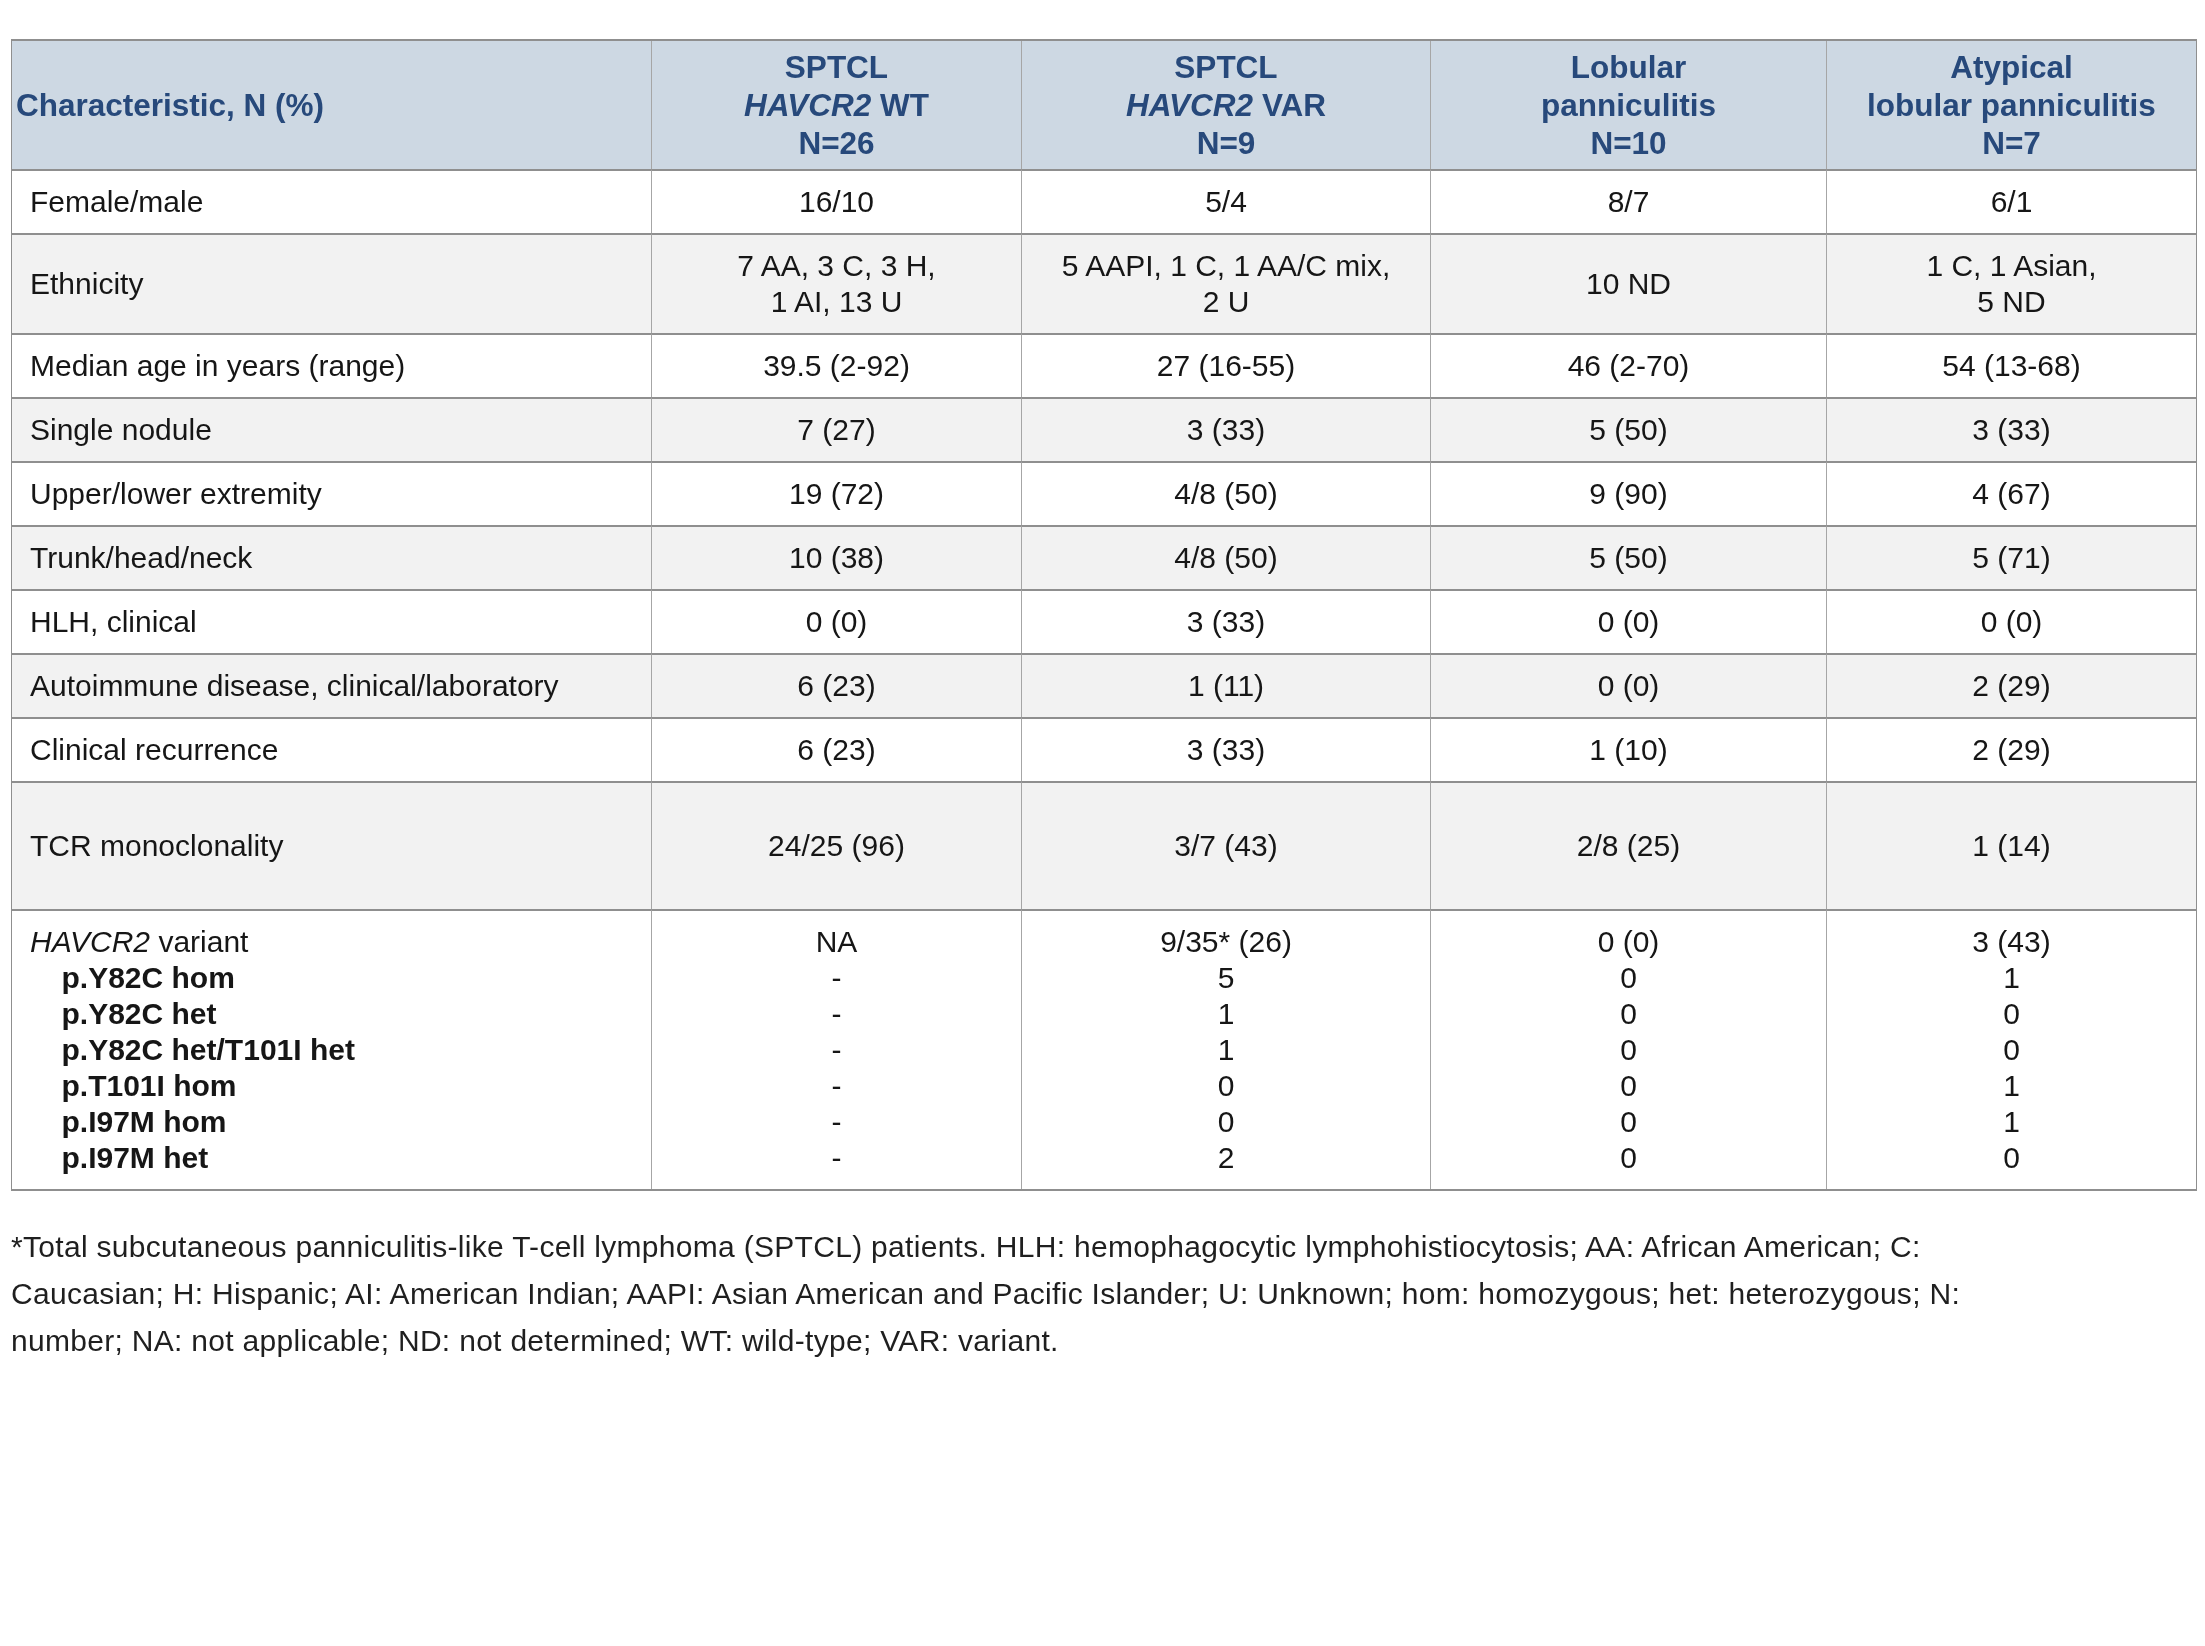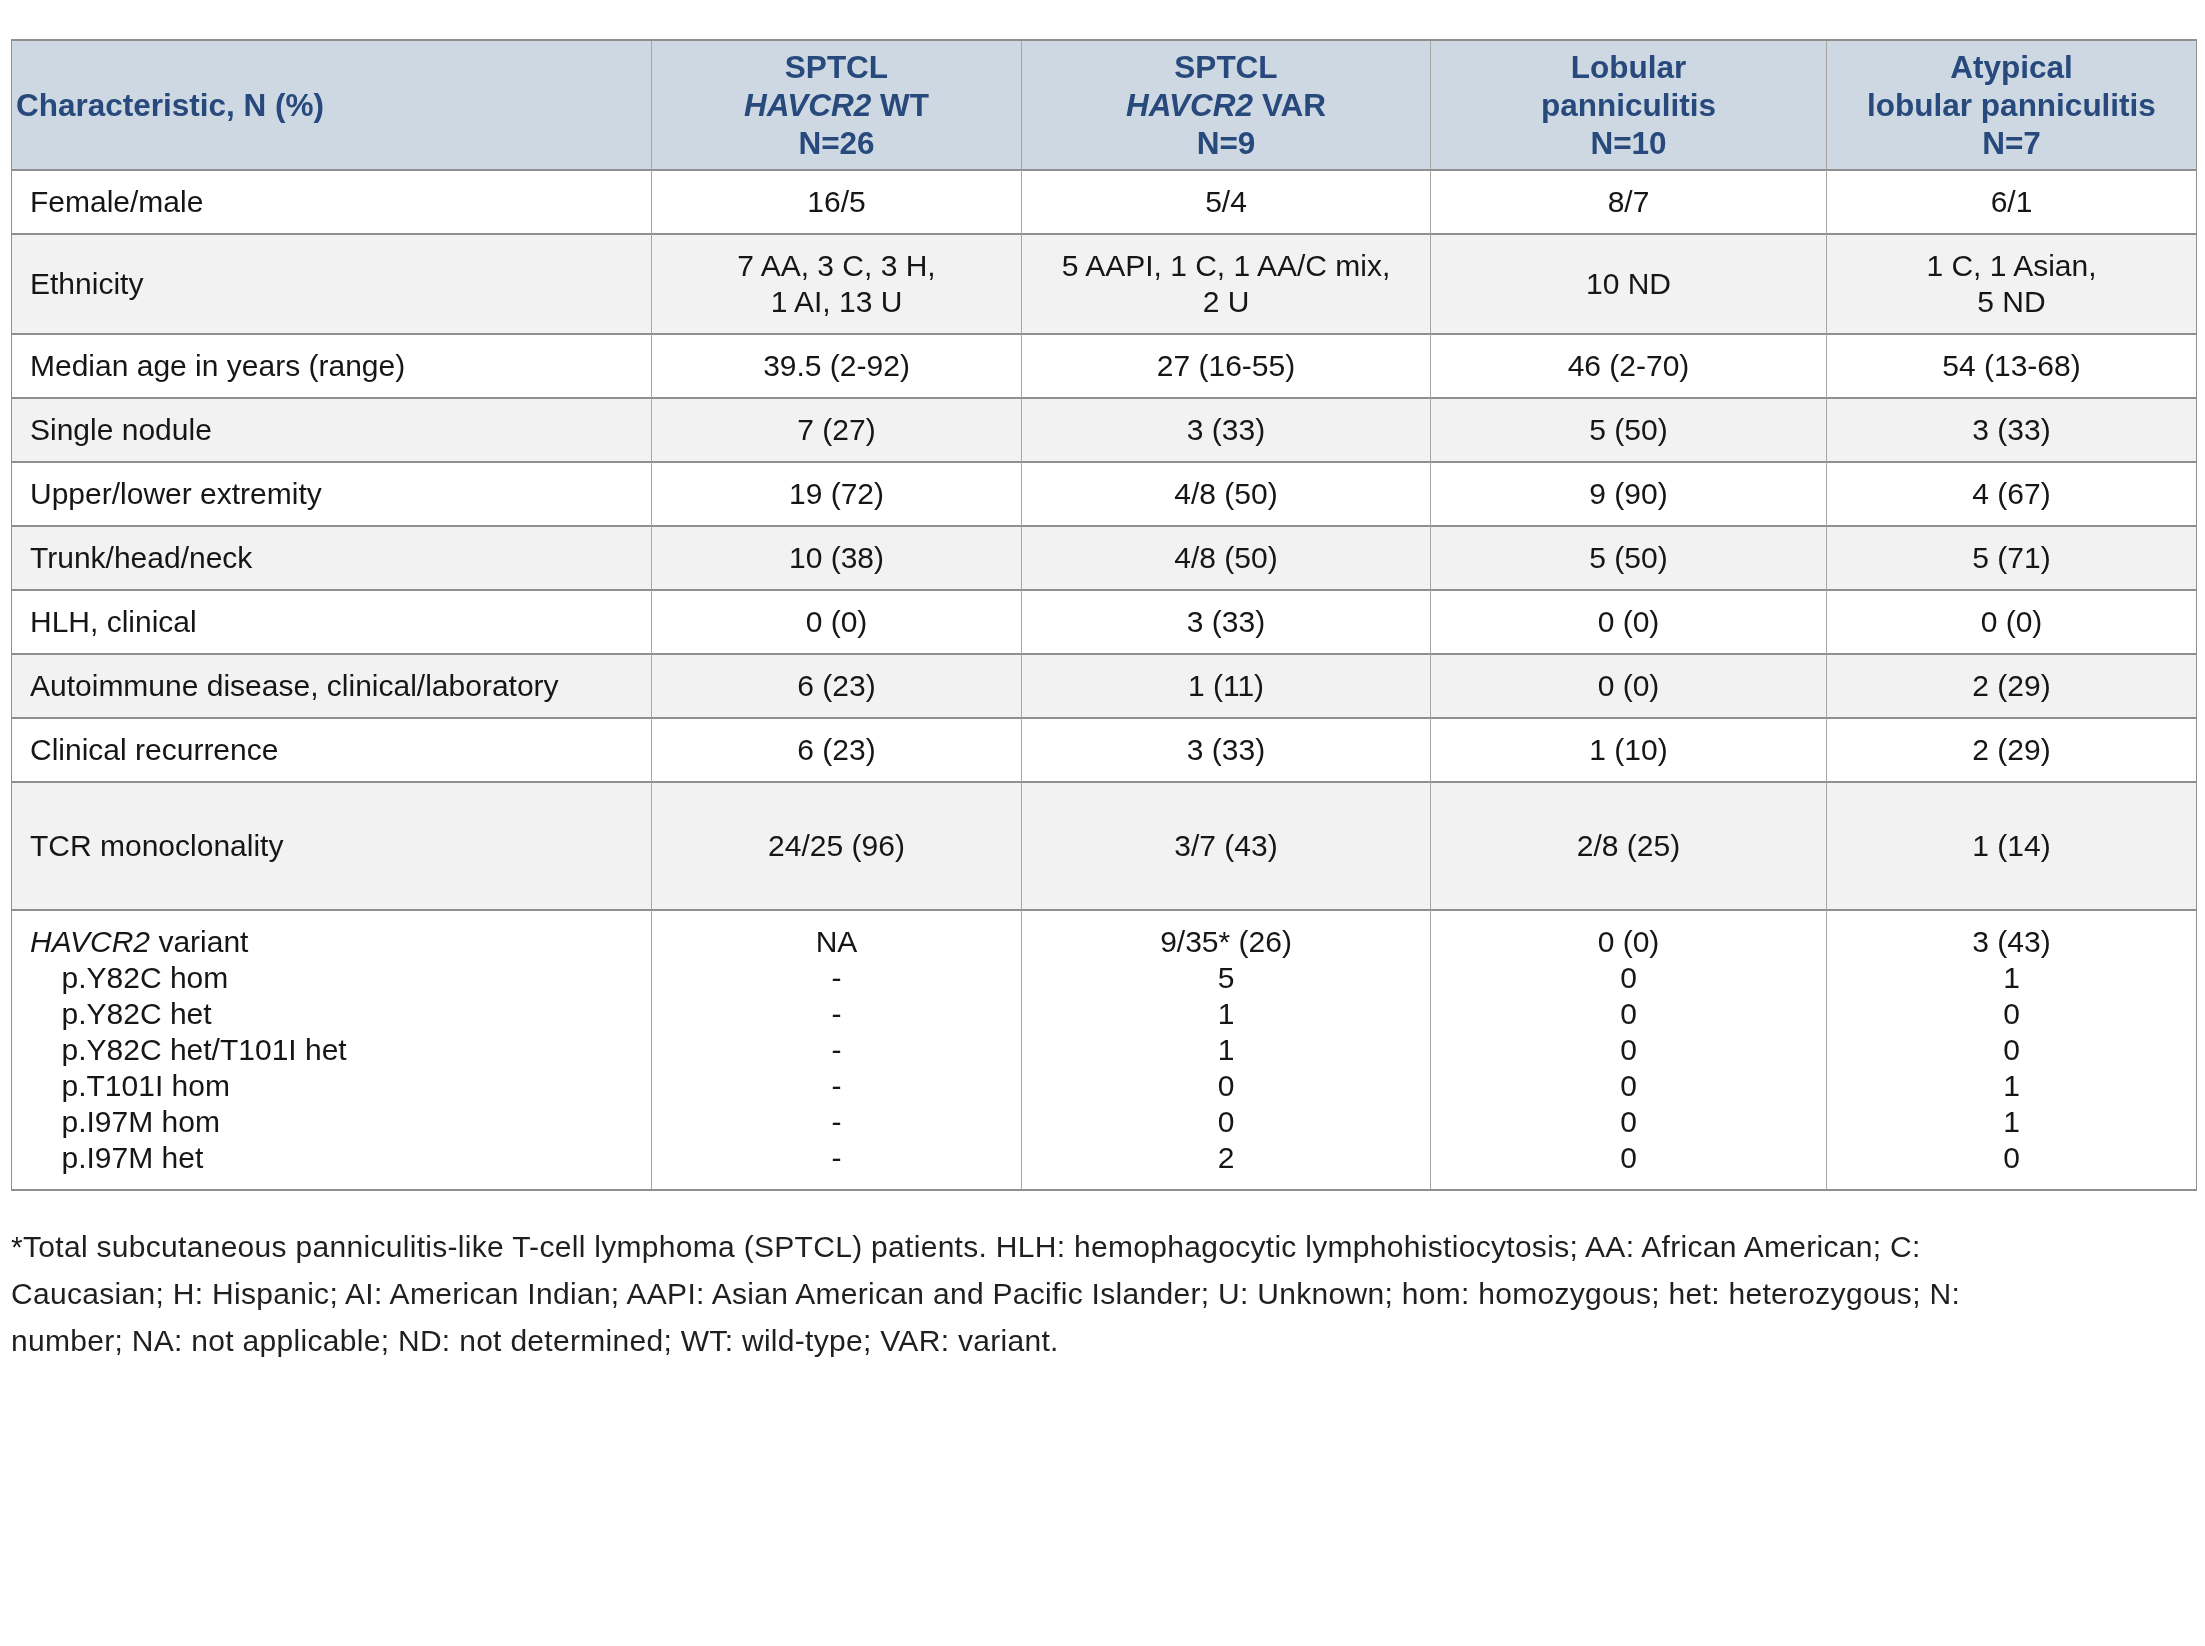--- a/index.html
+++ b/index.html
@@ -37,21 +37,21 @@
     padding:13px 5.5px;background:#ffffff;
     border-top:2.1px solid var(--border-h);
   }
   tbody td.label{text-align:left;padding-left:18px;padding-right:9.6px;}
   tbody tr:nth-child(even) td{background:var(--stripe);}
   
   tbody tr:nth-child(10) td{padding-top:45px;padding-bottom:45px;}
   tbody tr:nth-child(13) td{line-height:38px;padding-top:8.2px;padding-bottom:22px;}
   tbody tr:nth-child(14) td{padding-top:38px;padding-bottom:38px;}
   .line{white-space:nowrap;}
-  .line.indent{padding-left:31.5px;}
+  .line.indent{padding-left:31.5px;font-weight:bold;}
   em{font-style:italic;}
   .footnote{
     margin-top:32px;font-size:30px;line-height:47px;color:#1f1f1f;
     letter-spacing:0.3px;
   }
 </style>
 </head>
 <body>
 
 <div class="page">
@@ -89,21 +89,21 @@
             <div class="line">N=7</div>
           </th>
         </tr>
     </thead>
     <tbody id="table-body">
         <tr>
           <td class="label">
             <div class="line">Female/male</div>
           </td>
           <td>
-            <div class="line">16/5</div>
+            <div class="line">16/10</div>
           </td>
           <td>
             <div class="line">5/4</div>
           </td>
           <td>
             <div class="line">8/7</div>
           </td>
           <td>
             <div class="line">6/1</div>
           </td>

